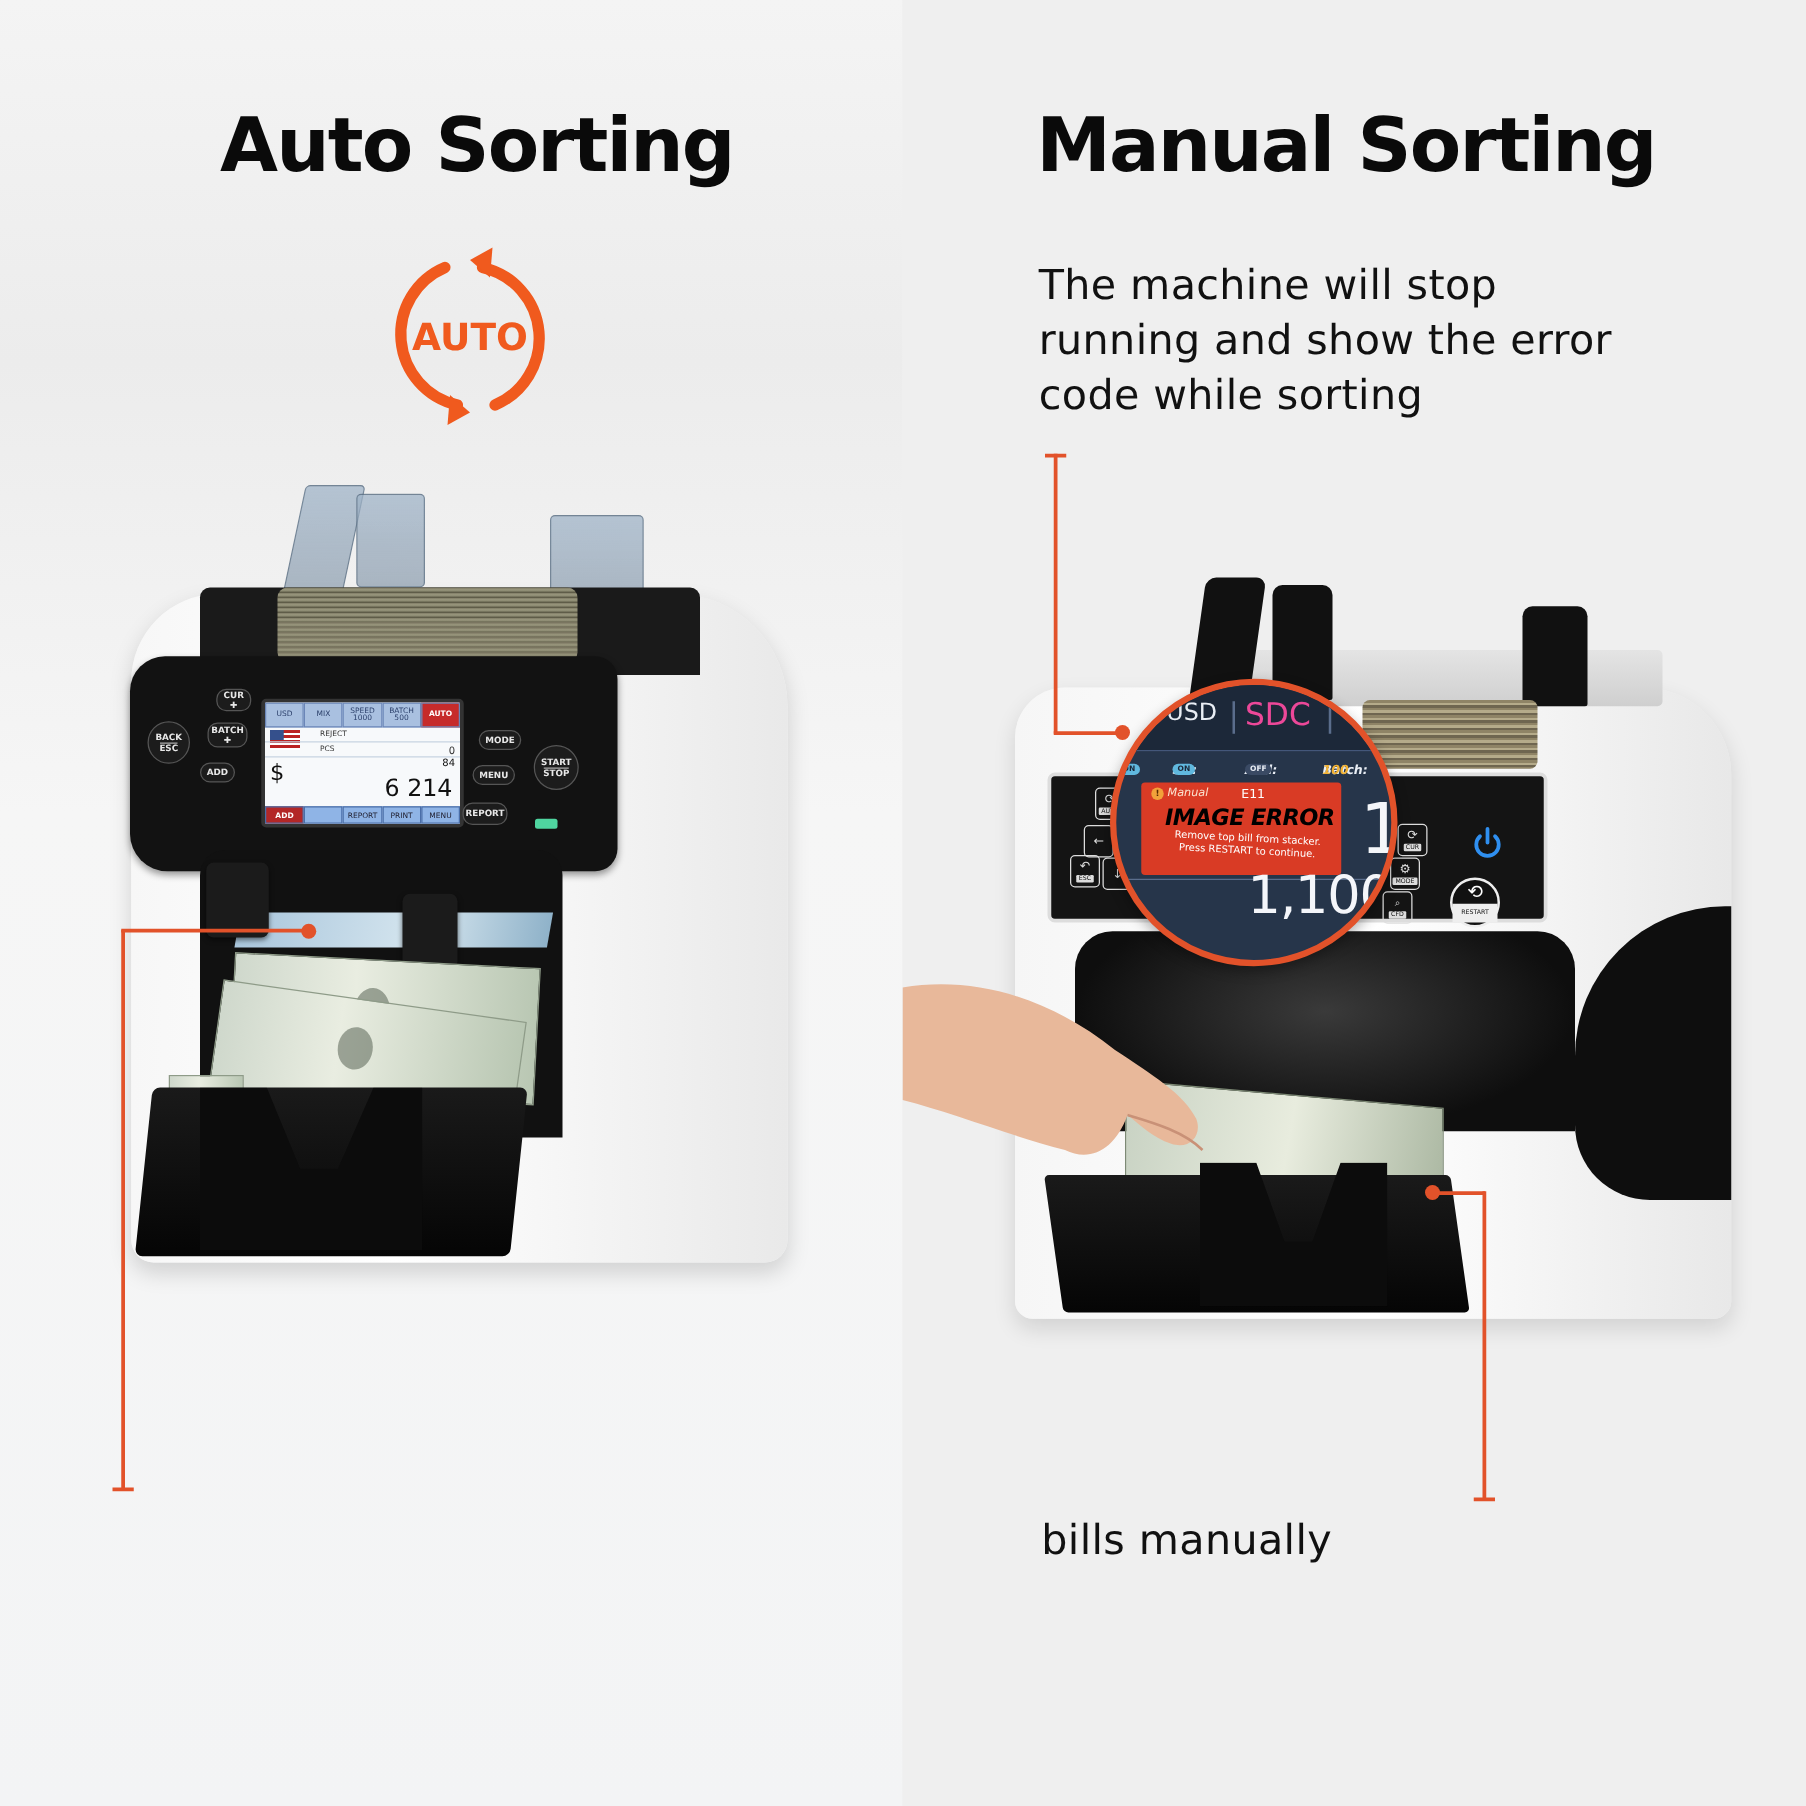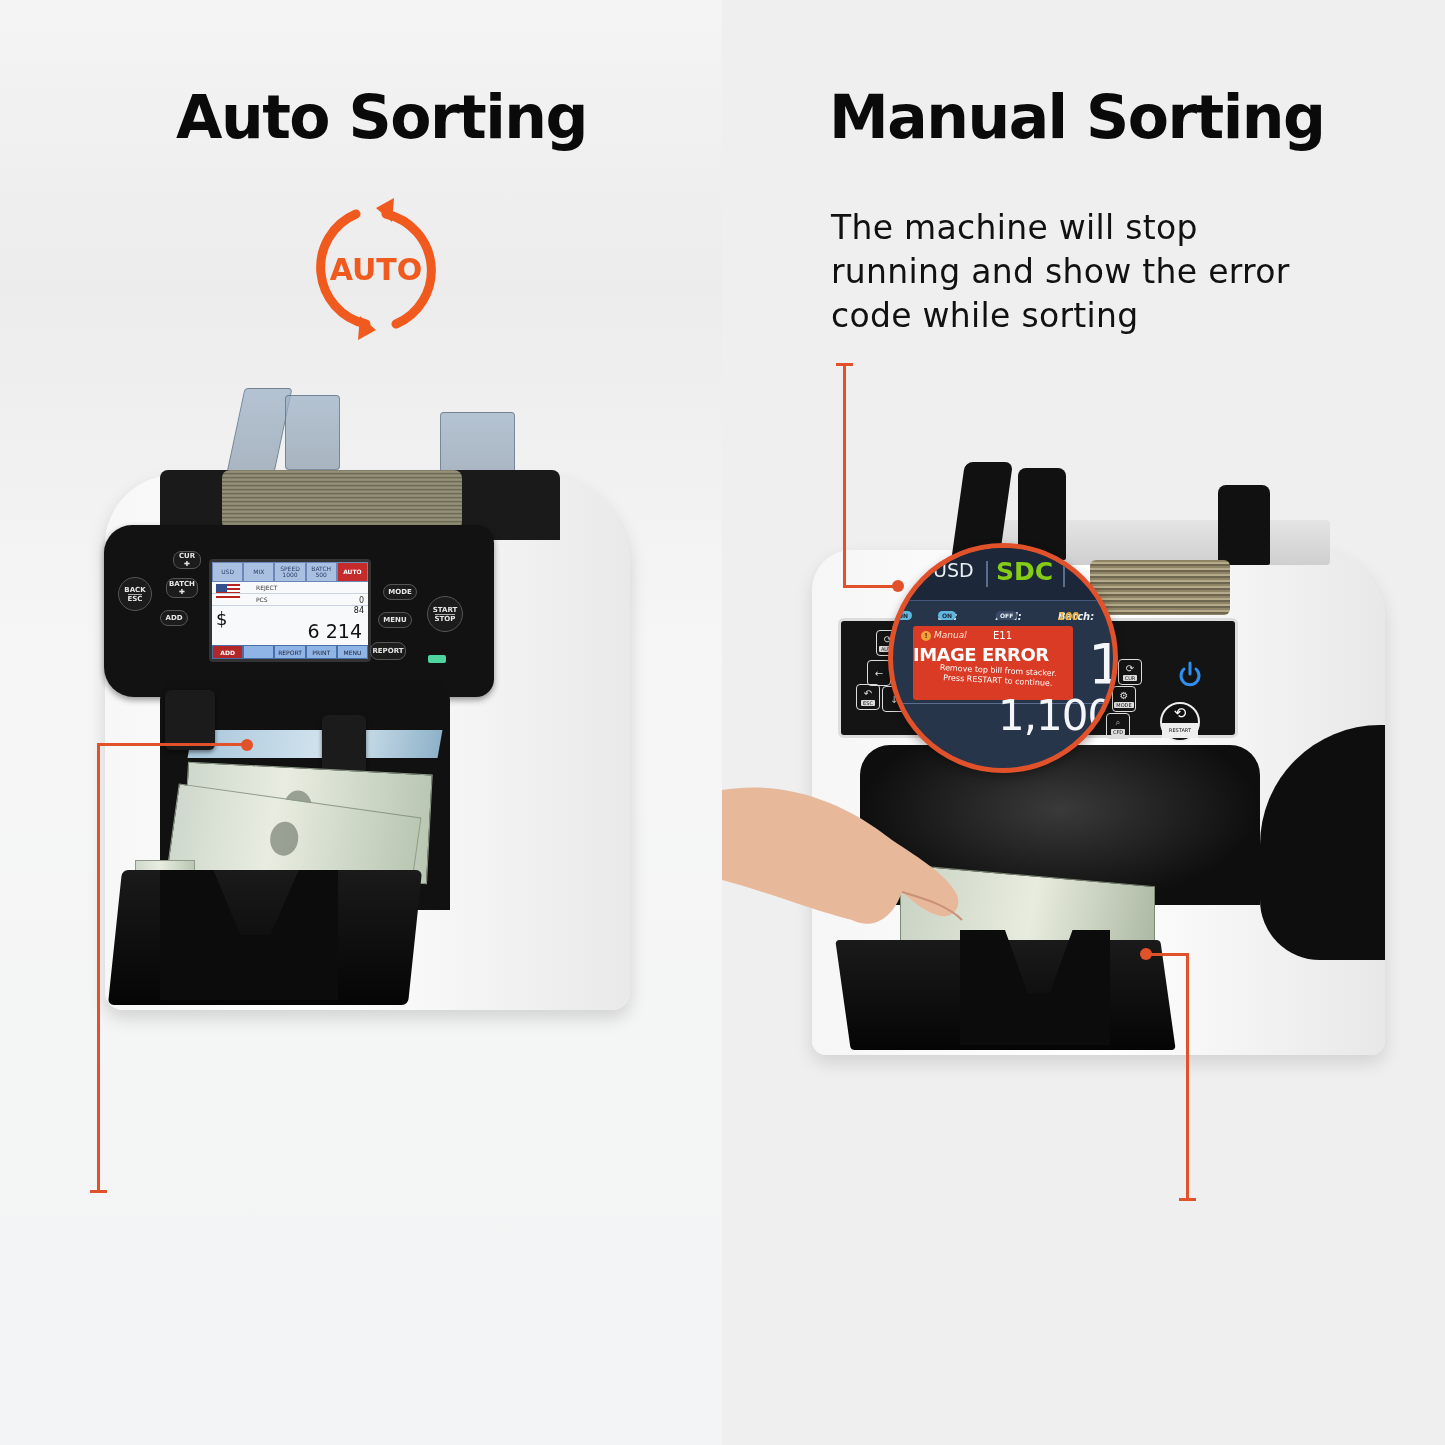--- a/index.html
+++ b/index.html
@@ -59,31 +59,31 @@
   .sqbtn small { font-size: 5px; background: #ddd; color: #111; padding: 0 2px; margin-top: 1px; border-radius: 1px; }
   .power-icon { position: absolute; left: 1177px; top: 660px; width: 26px; height: 28px; }
   .restart-btn { position: absolute; left: 1160px; top: 702px; width: 40px; height: 40px; border-radius: 50%; border: 2px solid #eee; background: #111; color: #fff; display: flex; flex-direction: column; align-items: center; justify-content: center; font-size: 15px; line-height: 15px; }
   .restart-btn small { font-size: 5px; color: #111; background: #eee; width: 100%; text-align: center; margin-top: 2px; }
 
   .magnifier { position: absolute; left: 888px; top: 543px; width: 230px; height: 230px; border-radius: 50%; border: 5px solid #e2522a; overflow: hidden; background: #26354a; box-shadow: 0 4px 10px rgba(0,0,0,0.3); }
   .mg-inner { position: absolute; left: -5px; top: -5px; width: 240px; height: 240px; }
   .mg-top { position: absolute; left: 0; top: 0; width: 100%; height: 58px; background: #1c2839; border-bottom: 1px solid #44577a; }
   .mg-usd { position: absolute; left: 45px; top: 16px; font-size: 19px; color: #e9eef5; }
   .mg-sep { position: absolute; top: 18px; width: 2px; height: 26px; background: #5a6d8c; }
-  .mg-sdc { position: absolute; left: 108px; top: 14px; font-size: 25px; color: #84cc16; font-weight: bold; }
+  .mg-sdc { position: absolute; left: 108px; top: 14px; font-size: 25px; color: #ec4899; font-weight: normal; }
   .mg-speed { position: absolute; left: 182px; top: 38px; font-size: 9px; color: #e9eef5; font-weight: bold; margin-left: 28px; }
   .mg-status { position: absolute; left: 0; top: 58px; width: 100%; height: 22px; font-size: 10px; color: #e9eef5; font-style: italic; font-weight: bold; }
   .mg-status span { position: absolute; top: 5px; }
   .pill { display: inline-block; background: #60b8de; color: #1c2839; font-size: 6px; border-radius: 6px; padding: 1px 4px; font-style: normal; vertical-align: middle; }
   .pill.off { background: #3a4a64; color: #e9eef5; }
   .mg-err { position: absolute; left: 25px; top: 83px; width: 160px; height: 74px; background: #d93b25; border-radius: 3px; }
   .mg-err-label { position: absolute; left: 8px; top: 4px; font-size: 9px; color: #fbe3d0; font-style: italic; }
   .mg-err-label::before { content: "!"; display: inline-block; width: 10px; height: 10px; border-radius: 50%; background: #f2a13a; color: #5a2a00; font-size: 7px; text-align: center; line-height: 10px; margin-right: 3px; font-style: normal; font-weight: bold; }
   .mg-err-code { position: absolute; left: 80px; top: 4px; font-size: 10px; color: #fff; }
-  .mg-err-title { position: absolute; left: 0; top: 18px; font-size: 18px; color: #ffffff; font-weight: bold; letter-spacing: -0.5px; }
+  .mg-err-title { position: absolute; left: 19px; top: 18px; font-size: 18px; color: #000000; font-weight: bold; letter-spacing: -0.5px; font-style: italic; }
   .mg-err-msg { position: absolute; left: 10px; top: 40px; width: 150px; font-size: 8px; line-height: 10px; color: #fff; text-align: center; transform: rotate(3deg); }
   .mg-big1 { position: absolute; left: 200px; top: 88px; font-size: 56px; color: #f4f6fa; }
   .mg-total { position: absolute; left: 110px; top: 148px; font-size: 42px; color: #f4f6fa; letter-spacing: -1px; }
   .mg-divider { position: absolute; left: 0; top: 160px; width: 100%; height: 1px; background: #5a6d8c; }
 
   .m2-rollers { position: absolute; left: 860px; top: 745px; width: 400px; height: 160px; background: radial-gradient(ellipse at 50% 40%, #3a3a3a, #0e0e0e 70%); border-radius: 30px 30px 0 0; }
   .m2-right-arch { position: absolute; left: 1260px; top: 725px; width: 125px; height: 235px; background: #0e0e0e; border-radius: 120px 0 0 60px; }
   .m2-tray { position: absolute; left: 843px; top: 940px; width: 325px; height: 110px; background: linear-gradient(180deg, #1a1a1a, #050505); transform: skewX(8deg); border-radius: 4px; }
   .m2-tray-front { position: absolute; left: 960px; top: 930px; width: 150px; height: 115px; background: #0c0c0c; clip-path: polygon(0 0, 30% 0, 45% 55%, 60% 55%, 75% 0, 100% 0, 100% 100%, 0 100%); }
   .m2-bills { position: absolute; left: 900px; top: 875px; width: 255px; height: 115px; background: linear-gradient(100deg, #c8d2c3, #e8ecde 50%, #a8b59f); transform: skewY(5deg); border: 1px solid #7d8a75; }
@@ -309,13 +309,14 @@
 <div class="line" style="left:836px; top:363px; width:17px; height:3px;"></div>
 <div class="line" style="left:843px; top:585px; width:54px; height:3px;"></div>
 <div class="dot" style="left:892px; top:580px;"></div>
 
 <div class="line" style="left:1145px; top:953px; width:43px; height:3px;"></div>
 <div class="line" style="left:1186px; top:953px; width:3px; height:247px;"></div>
 <div class="line" style="left:1179px; top:1198px; width:17px; height:3px;"></div>
 <div class="dot" style="left:1140px; top:948px;"></div>
 
 <div class="body-text" style="left:833px; top:1210px;">
+  <div>bills manually</div>
 </div>
 
 </body></html>

